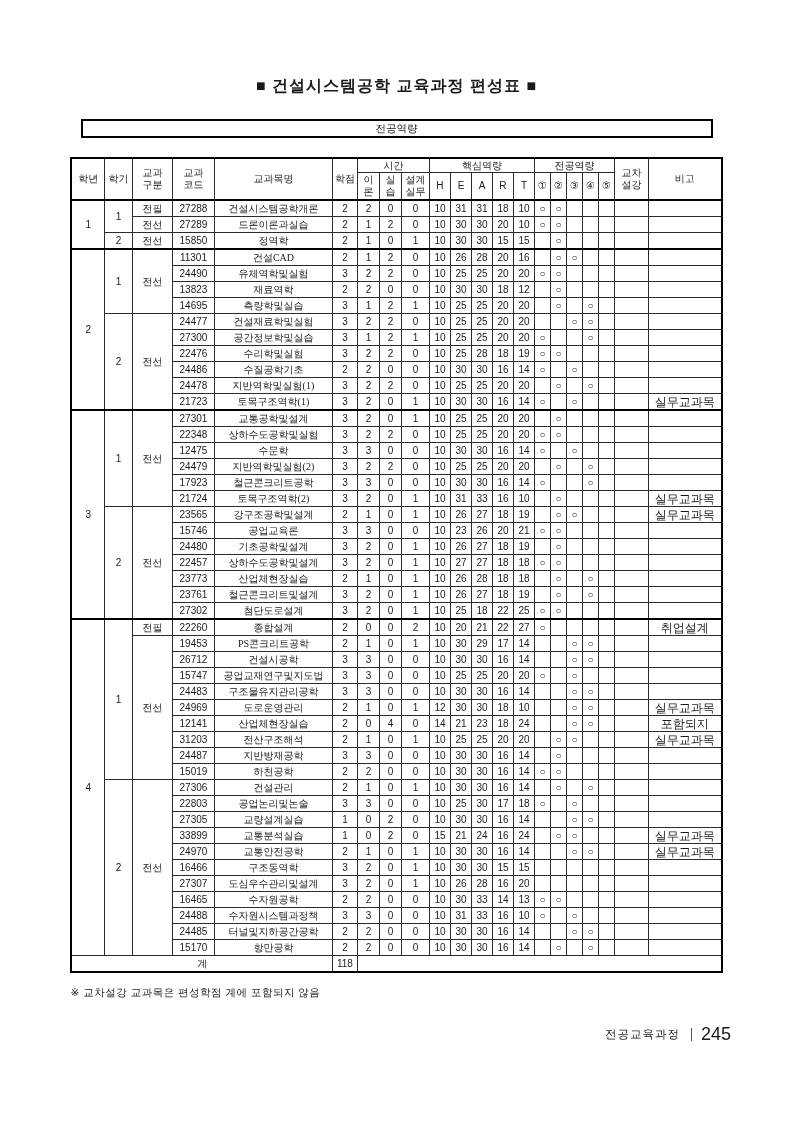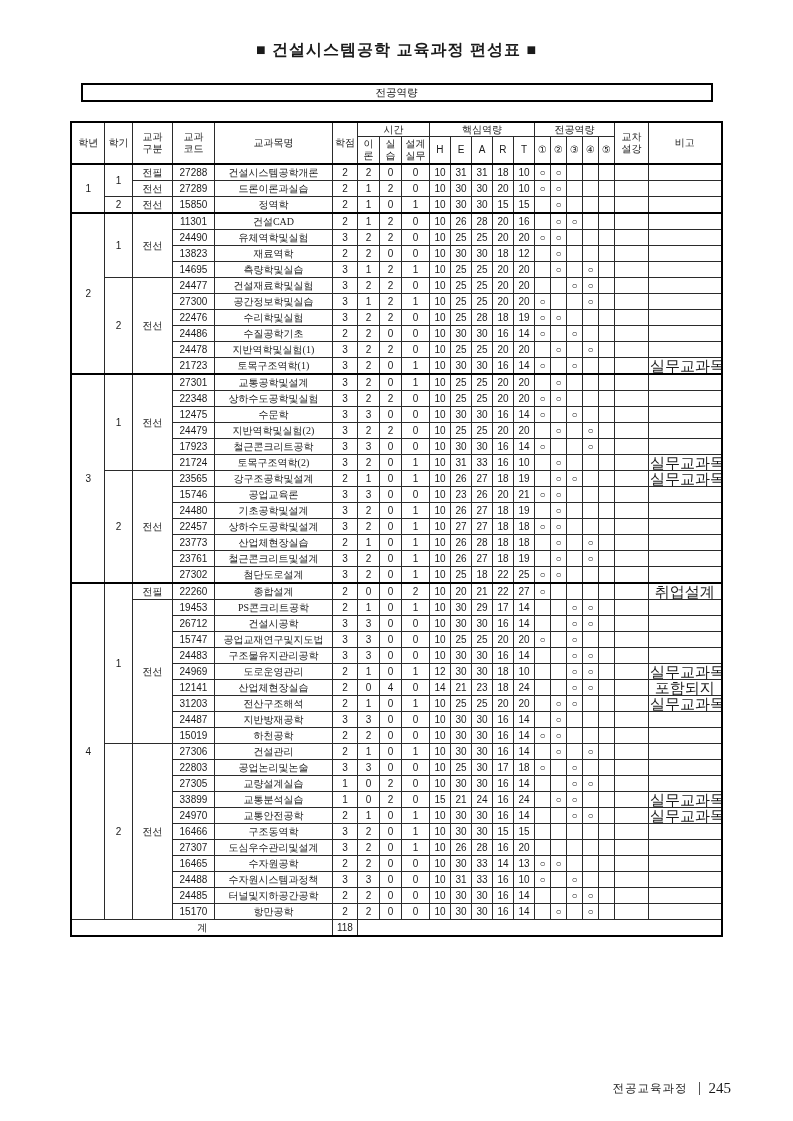--- a/index.html
+++ b/index.html
@@ -6,21 +6,21 @@
   .page{
     position:relative;
     width:793px;height:1121px;
     background:#ffffff;
     font-family:"Liberation Sans","DejaVu Sans",sans-serif;
     color:#1a1a1a;
     overflow:hidden;
     margin:0 auto;
   }
   .doc-title{
-    padding-top:40px;
+    padding-top:76px;
     text-align:center;
     font-size:16px;
     font-weight:bold;
     letter-spacing:1px;
   }
   
   table.comp-box{
     width:632px;
     margin:22px auto 0 auto;
     border-collapse:collapse;
@@ -52,45 +52,45 @@
     font-weight:normal;
     overflow:hidden;
     white-space:nowrap;
   }
   table.main thead th{vertical-align:middle;}
   table.main thead tr.h2 th{border-bottom:2px solid #000;}
   table.main thead tr.h1 th{height:13px;}
   table.main thead tr.h2 th{height:26px;}
   .pre{white-space:pre-line !important;line-height:12px;}
   td.name{text-align:left;padding-left:3px;font-family:Liberation Serif, serif;}
-  td.note{text-align:left;padding-left:2px;font-size:15px;}
+  td.note{text-align:left;padding-left:2px;font-size:12px;}
   td.circ{font-size:10px;color:#222;}
   tr.yb td{border-top:2px solid #000;}
   tfoot td{border-top:2px solid #000;height:16px;}
   .footnote{
     width:652px;
     margin:13px auto 0 auto;
     font-size:10.5px;
     letter-spacing:0.5px;
   }
   .page-footer{
     position:absolute;
-    top:1080px;
+    top:1024px;
     right:62px;
     display:flex;
     align-items:center;
   }
   .footer-section{font-size:11.5px;letter-spacing:1px;}
   .footer-divider{
     display:inline-block;
     width:1px;height:13px;
     background:#555;
     margin:0 9px 0 11px;
   }
-  .footer-page{font-size:15px;font-family:Liberation Serif, serif;}
+  .footer-page{font-size:18px;font-family:Liberation Sans, sans-serif;}
 </style>
 </head>
 <body>
 
 <div class="page">
 
   <div class="doc-title">■ 건설시스템공학 교육과정 편성표 ■</div>
 
   <table class="comp-box">
     <tbody>
@@ -1126,20 +1126,21 @@
       </tbody>
     <tfoot>
       <tr>
         <td colspan="5">계</td>
         <td>118</td>
         <td colspan="15"></td>
       </tr>
     </tfoot>
   </table>
 
+  <div class="footnote">※  교차설강 교과목은  편성학점  계에  포함되지  않음</div>
 
   <div class="page-footer">
     <span class="footer-section">전공교육과정</span>
     <span class="footer-divider"></span>
     <span class="footer-page">245</span>
   </div>
 
 </div>
 
 </body></html>

